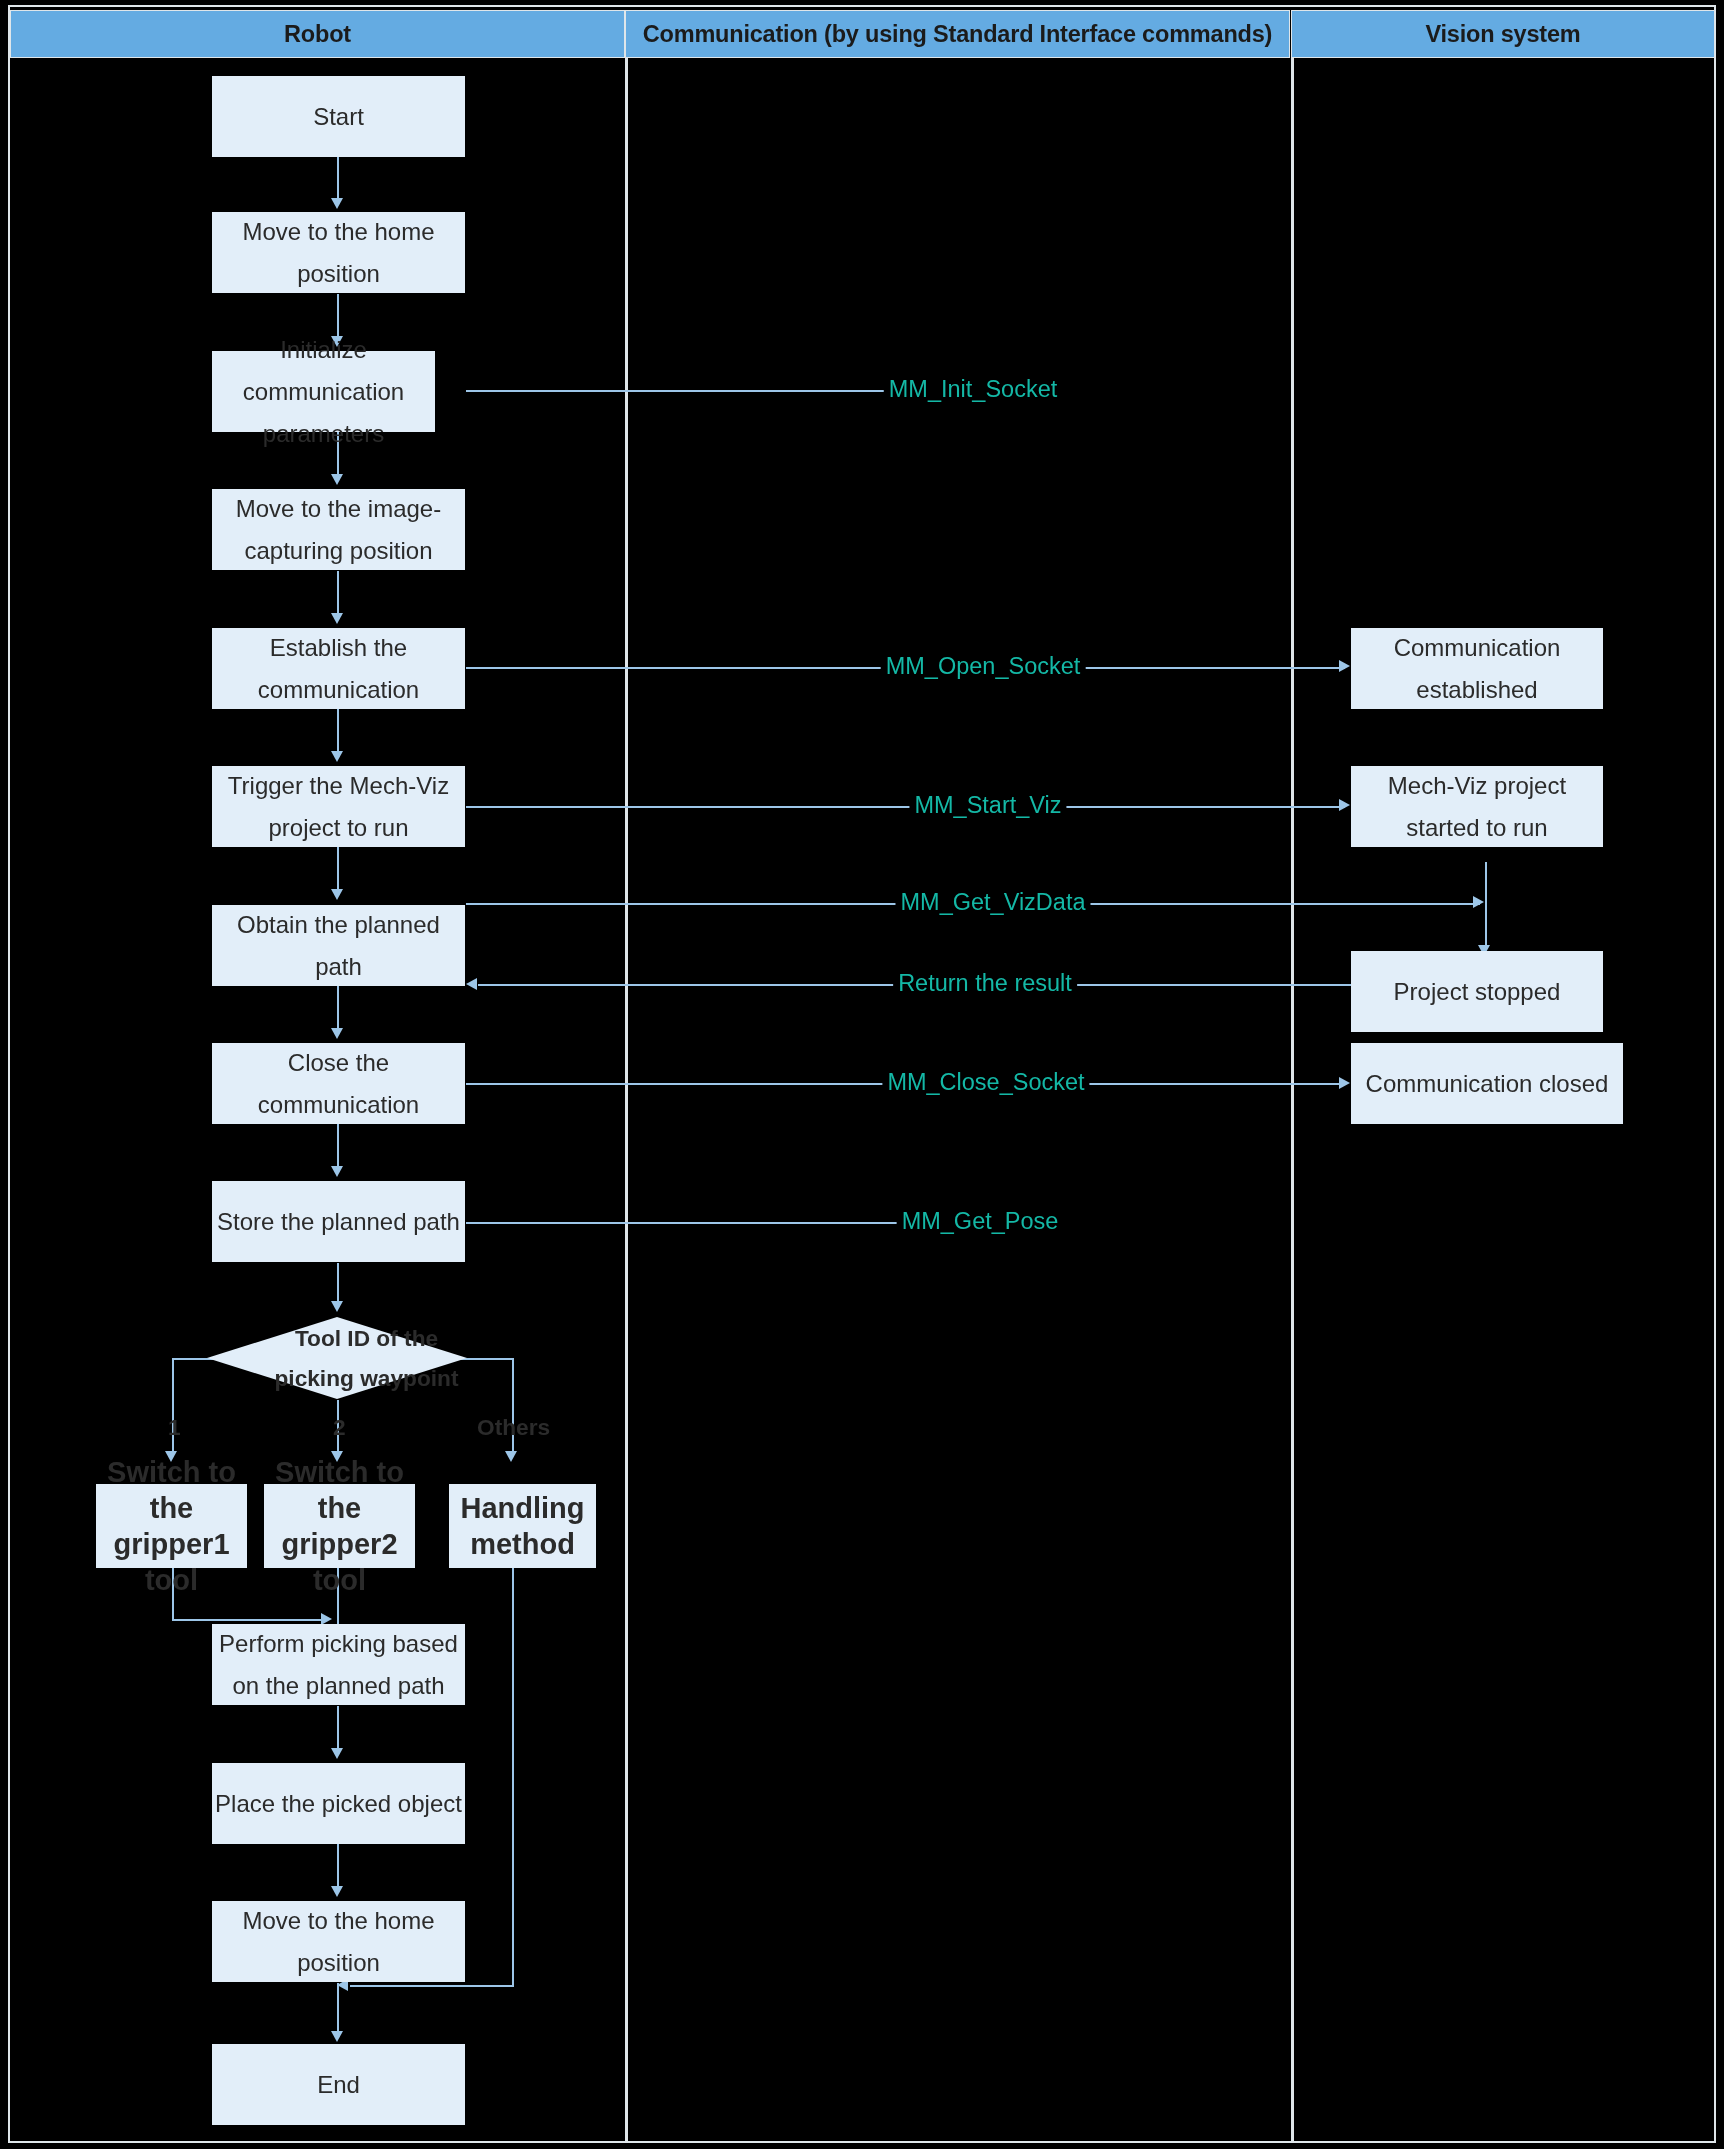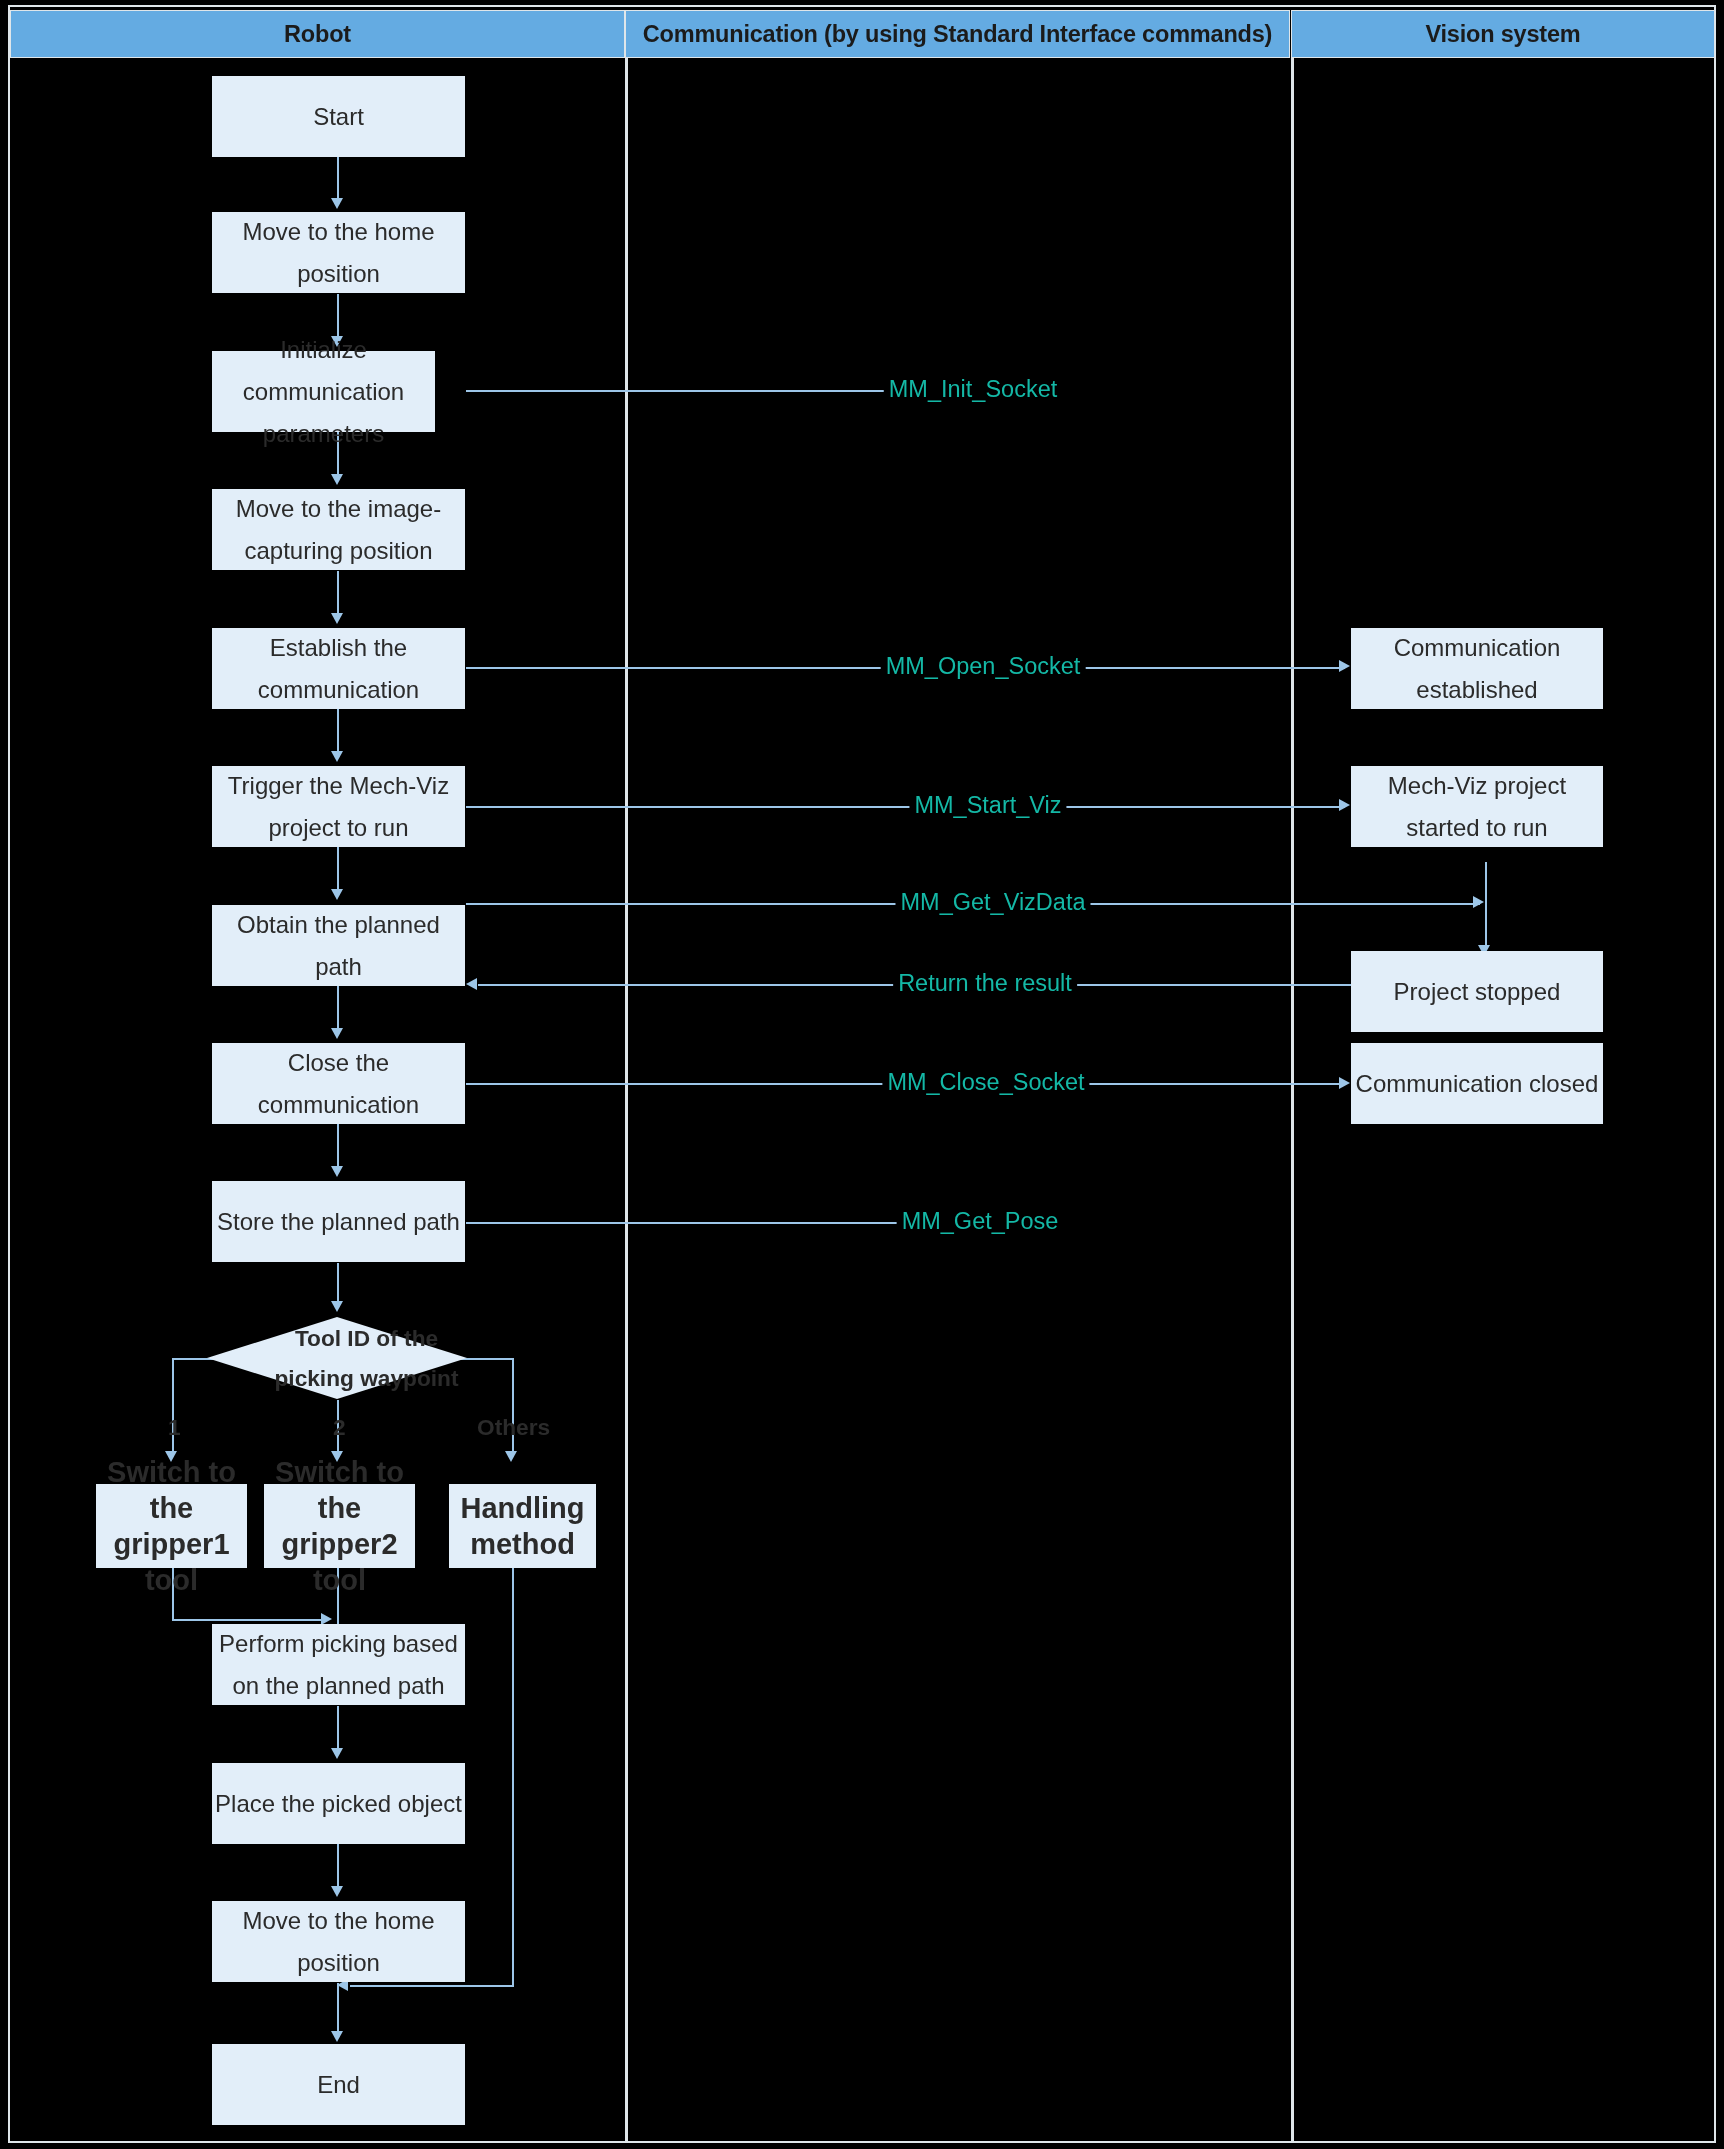--- a/index.html
+++ b/index.html
@@ -328,21 +328,21 @@
   </div>
 
   <div class="node" style="left:1351px; top:766px; width:252px; height:81px;">
     <span class="txt">Mech-Viz project started to run</span>
   </div>
 
   <div class="node" style="left:1351px; top:951px; width:252px; height:81px;">
     <span class="txt">Project stopped</span>
   </div>
 
-  <div class="node" style="left:1351px; top:1043px; width:252px; height:81px;">
+  <div class="node" style="left:1351px; top:1043px; width:272px; height:81px;">
     <span class="txt">Communication closed</span>
   </div>
 
   <div class="edge-label" style="left:973px; top:390px;">MM_Init_Socket</div>
 
   <div class="edge-label" style="left:983px; top:667px;">MM_Open_Socket</div>
 
   <div class="edge-label" style="left:988px; top:806px;">MM_Start_Viz</div>
 
   <div class="edge-label" style="left:993px; top:903px;">MM_Get_VizData</div>

